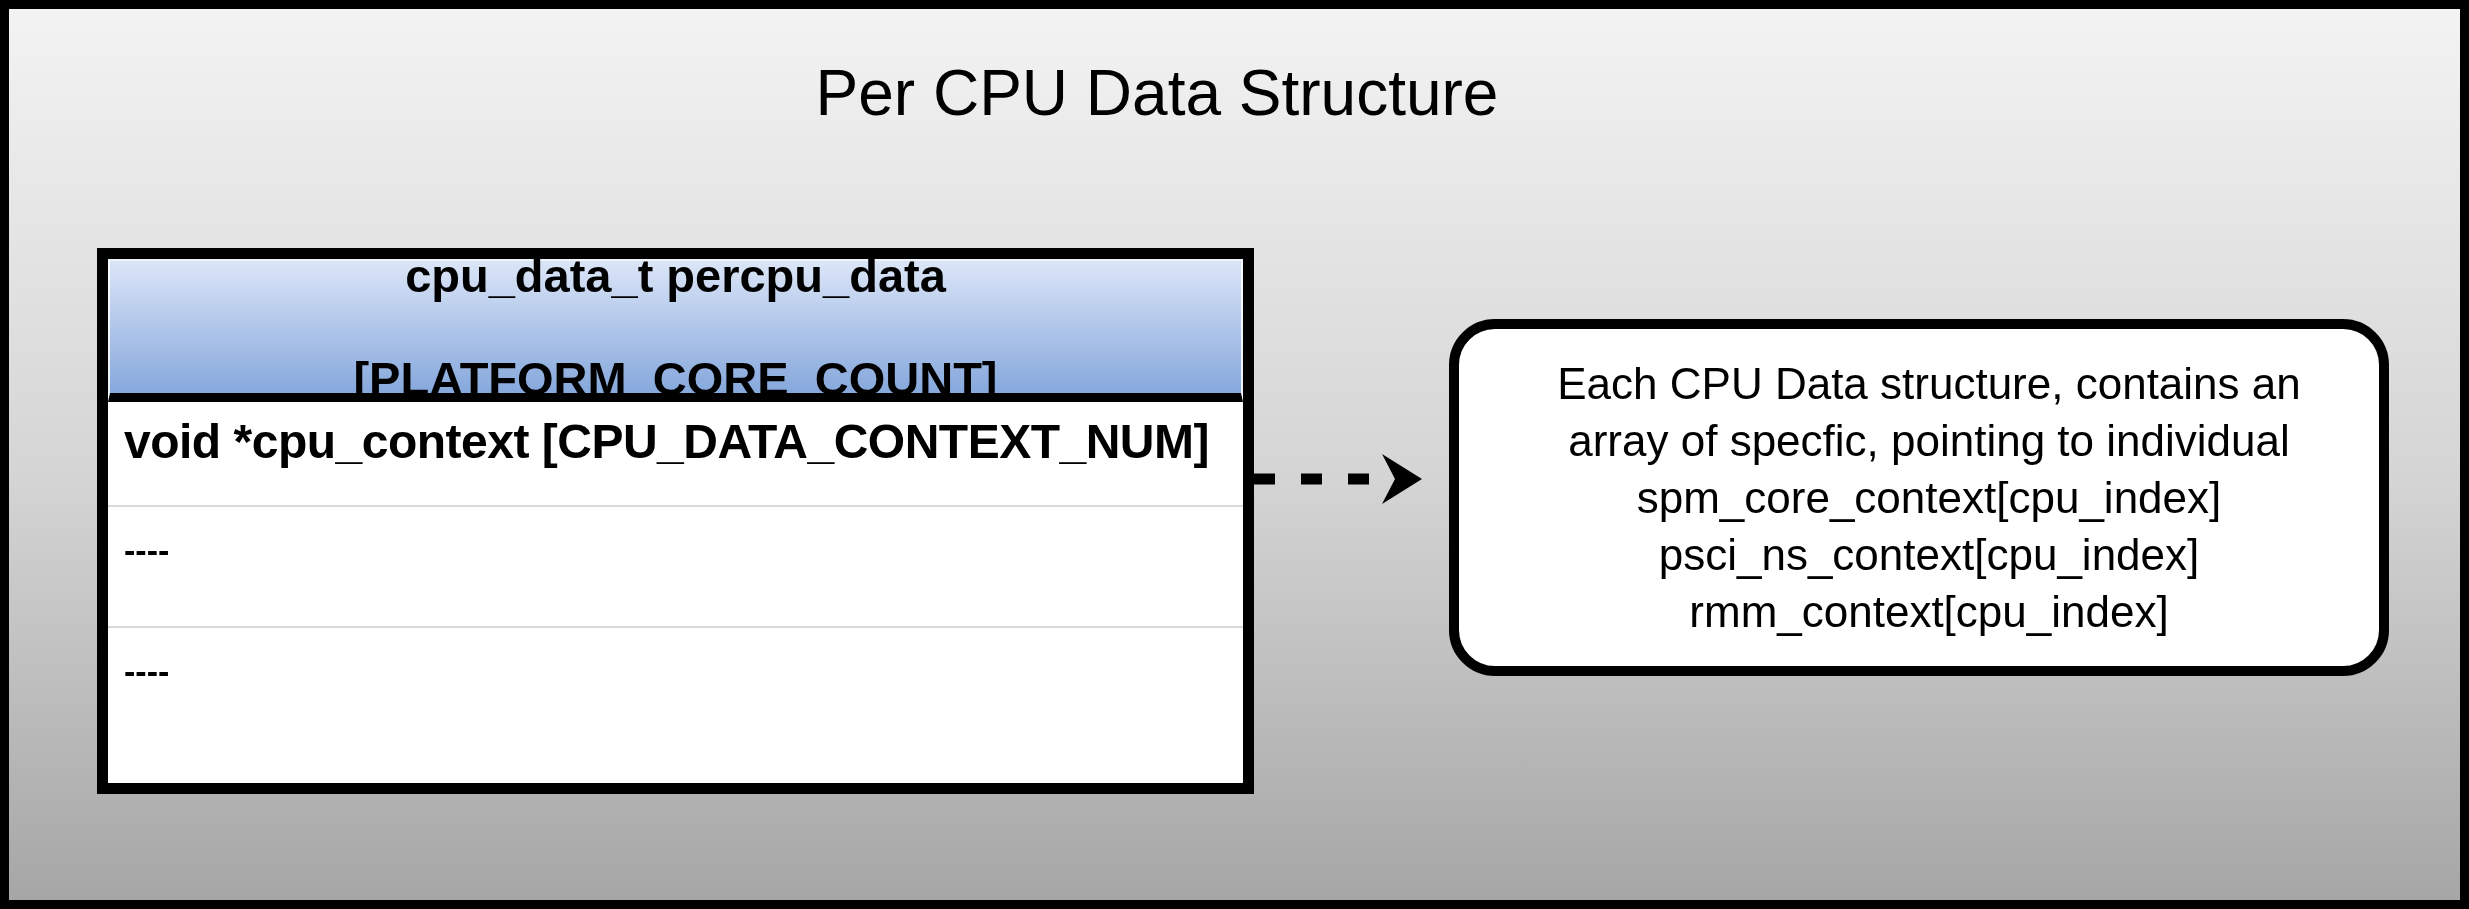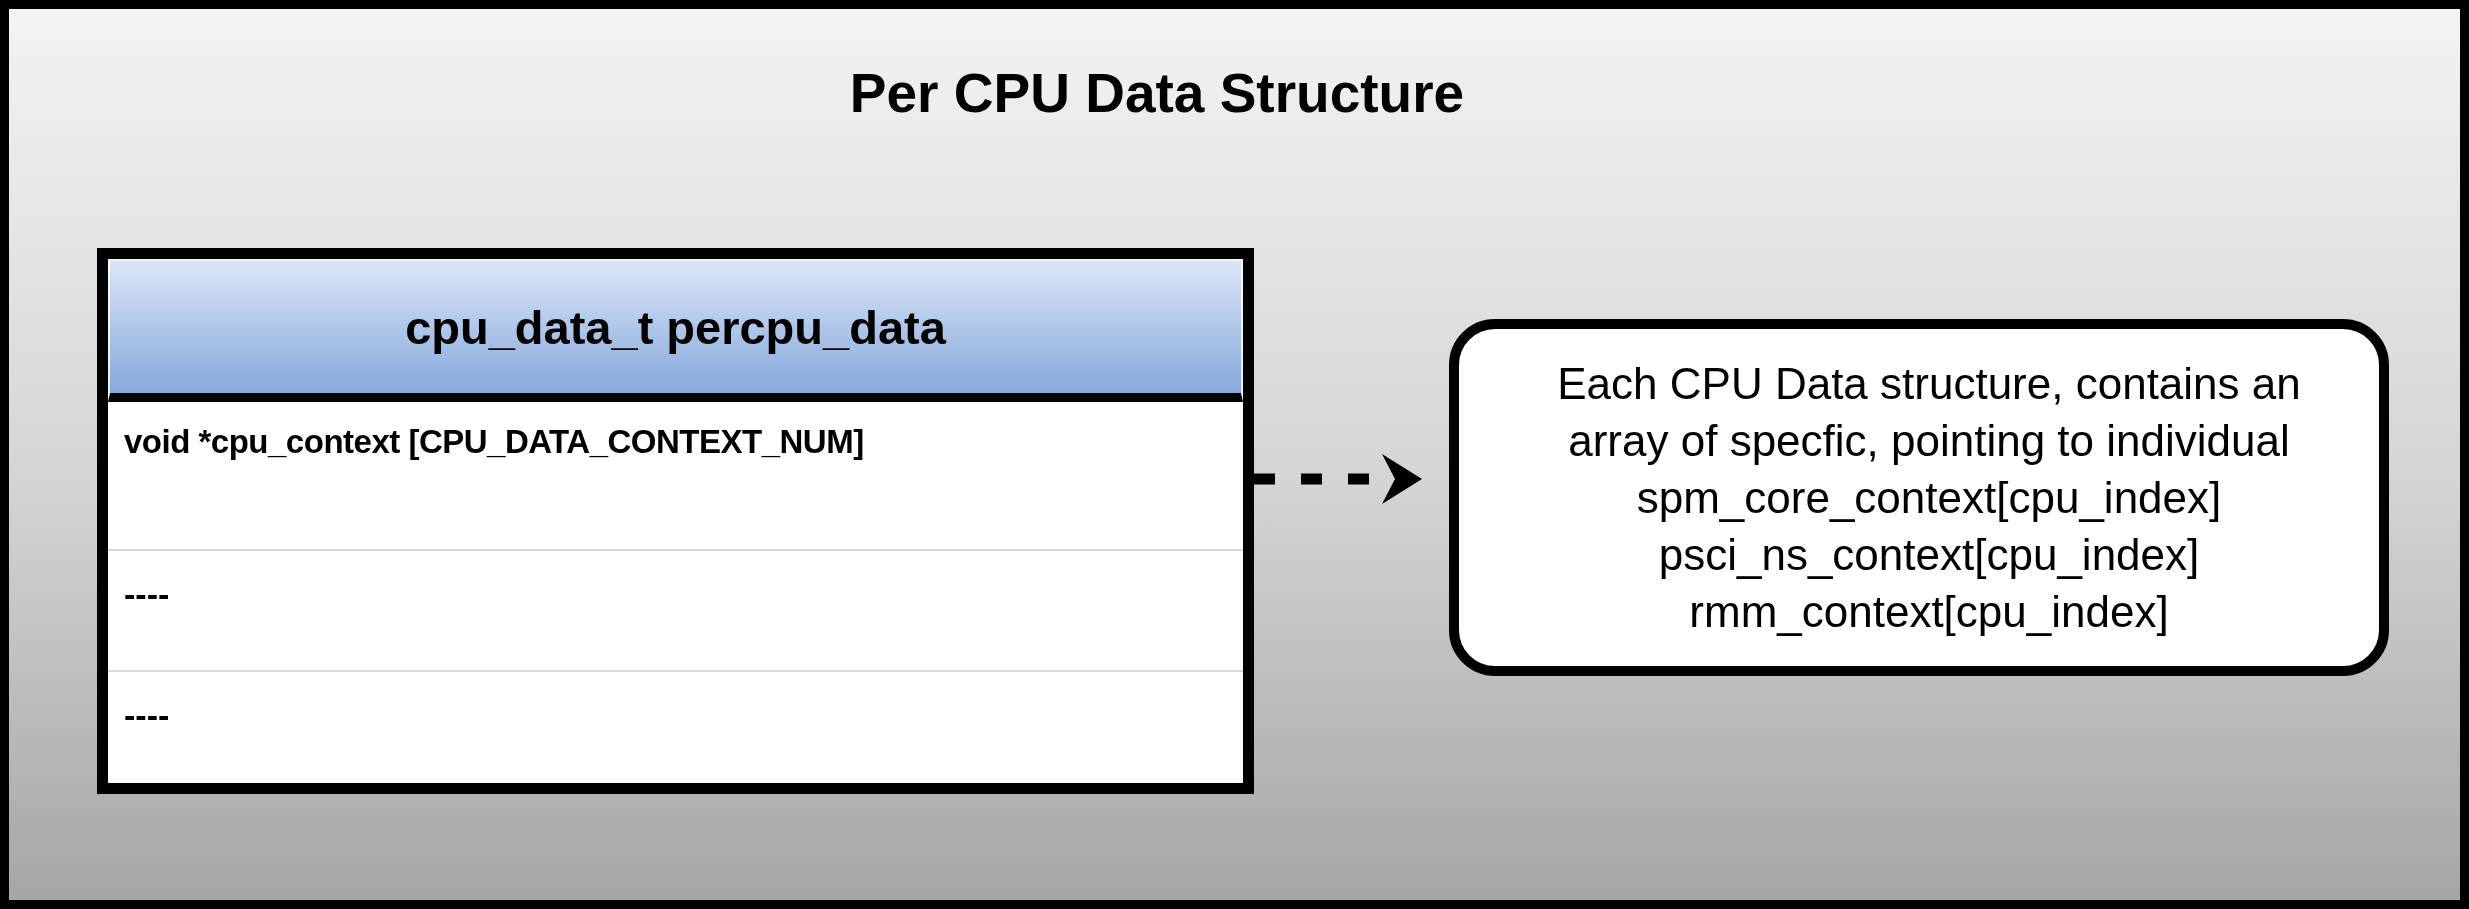--- a/index.html
+++ b/index.html
@@ -22,23 +22,23 @@
       var(--background-bottom, #a6a6a6) 100%);
     overflow: hidden;
   }
 
   
   .diagram-title {
     position: absolute;
     top: 46px;
     left: 1148px;
     transform: translateX(-50%);
-    font-size: 55px;
+    font-size: 64px;
     line-height: 76px;
-    font-weight: bold;
+    font-weight: normal;
     color: var(--text-color, #000000);
     white-space: nowrap;
   }
 
   
   .cpu-table {
     position: absolute;
     left: 88px;
     top: 239px;
     width: 1157px;
@@ -70,25 +70,25 @@
     gap: 46px;
   }
   .cpu-table-row {
     box-sizing: border-box;
     background: #ffffff;
     color: var(--text-color, #000000);
     white-space: nowrap;
     overflow: hidden;
   }
   .row-context {
-    height: 149px;
+    height: 105px;
     border-bottom: 2px solid var(--row-divider, #d9d9d9);
     padding: 14px 6px 17px 16px;
     font-weight: bold;
-    font-size: 33px;
+    font-size: 48px;
     line-height: 52px;
     letter-spacing: -0.5px;
   }
   .row-dash {
     border-bottom: 2px solid var(--row-divider, #d9d9d9);
     height: 121px;
     padding: 26px 0 0 16px;
     font-weight: bold;
     font-size: 34px;
     line-height: 34px;
@@ -132,20 +132,21 @@
 </head>
 <body>
 
 <div class="frame">
 
   <div class="diagram-title">Per CPU Data Structure</div>
 
   <div class="cpu-table">
     <div class="cpu-table-header">
       <div>cpu_data_t percpu_data</div>
+      <div>[PLATFORM_CORE_COUNT]</div>
     </div>
     <div class="cpu-table-row row-context">
       <span>void *cpu_context [CPU_DATA_CONTEXT_NUM]</span>
     </div>
     <div class="cpu-table-row row-dash">
       <span>----</span>
     </div>
     <div class="cpu-table-row row-dash">
       <span>----</span>
     </div>

